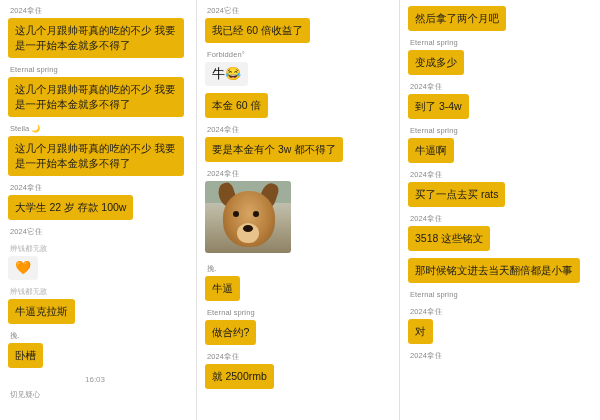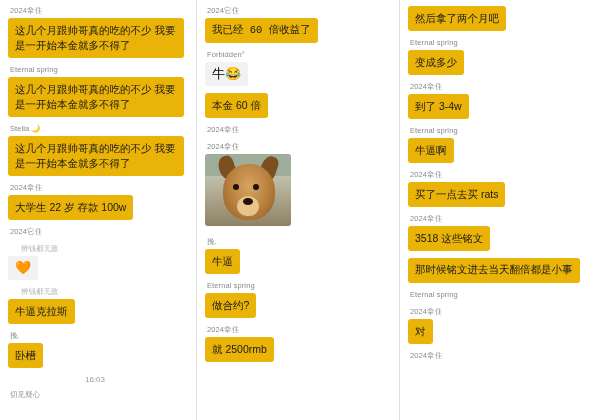--- a/index.html
+++ b/index.html
@@ -44,21 +44,21 @@
     background: #eab308;
     border-radius: 3px;
     padding: 5px 7px;
     font-size: 10.5px;
     line-height: 15px;
     color: #1a1a1a;
     max-width: 176px;
     word-break: break-all;
     box-sizing: border-box;
   }
-  .bubble.wide { max-width: 186px; font-family: Liberation Mono, monospace; }
+  .bubble.wide { max-width: 186px; }
   .time {
     font-size: 8px;
     color: #9a9a9a;
     text-align: center;
     margin: 2px 6px 6px 0;
   }
   .img-bubble {
     display: inline-block;
     background: #f2f2f2;
     border-radius: 3px;
@@ -119,21 +119,21 @@
     display: inline-block;
     background: #f2f2f2;
     border-radius: 3px;
     padding: 4px 7px;
     font-size: 13px;
     line-height: 16px;
   }
   .muted-name {
     font-size: 7.5px;
     color: #b5b5b5;
-    margin: 0 0 2px 13px;
+    margin: 0 0 2px 2px;
     line-height: 10px;
   }
   .partial {
     opacity: 0.92;
   }
 </style>
 </head>
 <body>
 
 <div id="app">
@@ -198,20 +198,21 @@
       <div class="sender">Forbidden°</div>
       <div class="emoji-bubble">牛😂</div>
     </div>
 
     <div class="msg">
       <div class="bubble">本金 60 倍</div>
     </div>
 
     <div class="msg">
       <div class="sender">2024拿住</div>
+      <div class="bubble wide">要是本金有个 3w 都不得了</div>
     </div>
 
     <div class="msg">
       <div class="sender">2024拿住</div>
       <div class="img-bubble">
         <div class="photo">
           <div class="bg-top"></div>
           <div class="ear-l"></div>
           <div class="ear-r"></div>
           <div class="dog-head"></div>

